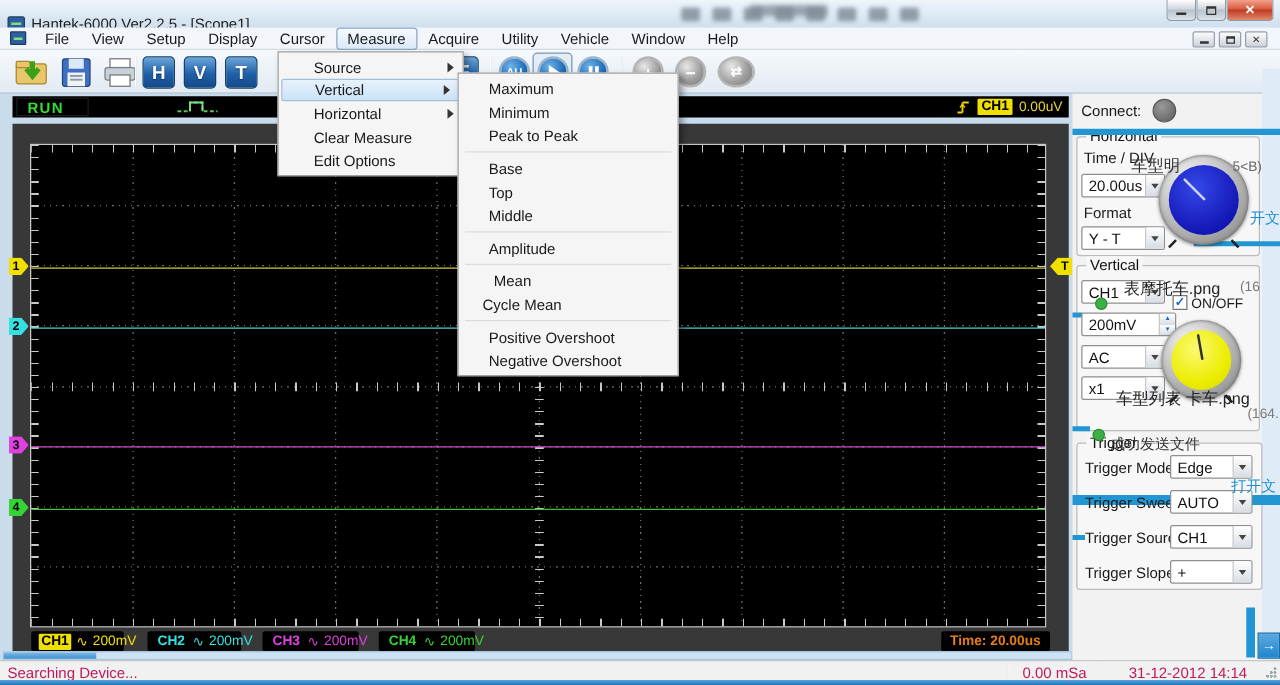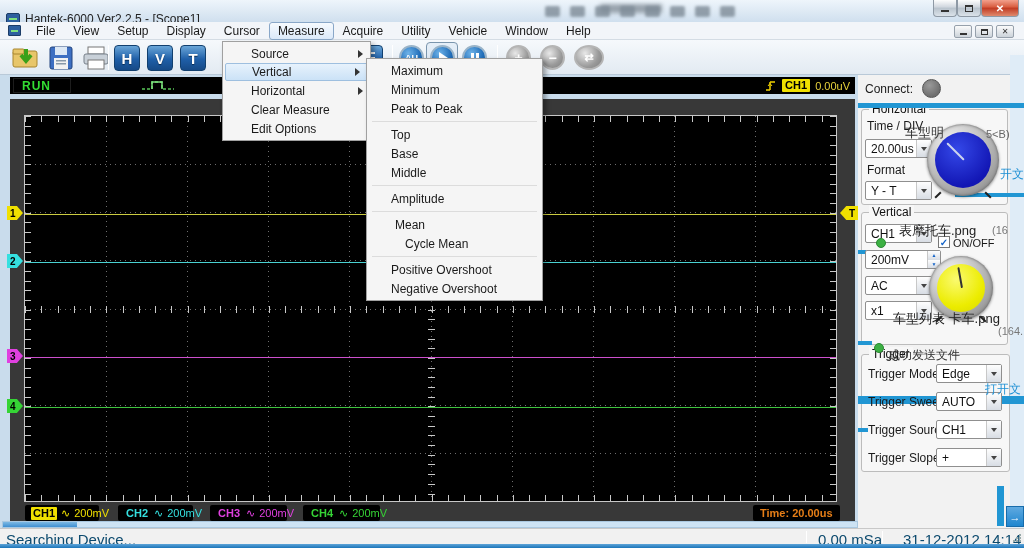--- a/index.html
+++ b/index.html
@@ -85,21 +85,21 @@
   .knob-inner.blue{background:radial-gradient(circle at 40% 32%,#3448e8,#1216b4 72%)}
   .knob-inner.yellow{background:radial-gradient(circle at 40% 32%,#fafa70,#ecec00 62%,#d6d600)}
   .knob-line{position:absolute;left:50%;top:50%;width:2px;height:24px;transform-origin:top center;border-radius:1px}
   .knob-tick{position:absolute;width:2px;height:8px;background:#222;bottom:-3px}
   .stripe{position:absolute;background:#2196d3;z-index:3}
   .frag{position:absolute;white-space:nowrap;z-index:6}
   .gdot{position:absolute;width:10px;height:10px;border-radius:50%;background:#3cb043;border:1px solid #2a8a32;z-index:6}
   .blue-arrowbox{position:absolute;left:1006px;top:506px;width:18px;height:21px;background:linear-gradient(#5fa9e0,#1f86cf);border:1px solid #176cab;color:#fff;font-size:11px;display:flex;align-items:center;justify-content:center;z-index:6}
 
   
-  .statusbar{position:absolute;left:0;top:528px;width:1024px;height:16px;background:#f1f1f1;border-top:1px solid #c8c8c8;font-size:15px;color:#0c4a6e}
+  .statusbar{position:absolute;left:0;top:528px;width:1024px;height:16px;background:#f1f1f1;border-top:1px solid #c8c8c8;font-size:12px;color:#be185d}
   .sb-sep{position:absolute;top:2px;width:1px;height:12px;background:#c5c5c5;border-right:1px solid #fff}
   .grip{position:absolute;right:2px;top:4px;width:10px;height:10px;background:
     radial-gradient(circle at 8px 2px,#9aa 1px,transparent 1.4px),
     radial-gradient(circle at 5px 5px,#9aa 1px,transparent 1.4px),
     radial-gradient(circle at 8px 5px,#9aa 1px,transparent 1.4px),
     radial-gradient(circle at 2px 8px,#9aa 1px,transparent 1.4px),
     radial-gradient(circle at 5px 8px,#9aa 1px,transparent 1.4px),
     radial-gradient(circle at 8px 8px,#9aa 1px,transparent 1.4px)}
   .winbottom{position:absolute;left:0;top:544px;width:1024px;height:4px;background:linear-gradient(#5ea4d8,#1b75b9)}
 
@@ -478,37 +478,37 @@
         <span>Maximum</span>
       </div>
     <div class="mi" style="padding-left:24px">
         <span>Minimum</span>
       </div>
     <div class="mi" style="padding-left:24px">
         <span>Peak to Peak</span>
       </div>
     <div class="msep"></div>
     <div class="mi" style="padding-left:24px">
+        <span>Base</span>
+      </div>
+    <div class="mi" style="padding-left:24px">
         <span>Top</span>
-      </div>
-    <div class="mi" style="padding-left:24px">
-        <span>Base</span>
       </div>
     <div class="mi" style="padding-left:24px">
         <span>Middle</span>
       </div>
     <div class="msep"></div>
     <div class="mi" style="padding-left:24px">
         <span>Amplitude</span>
       </div>
     <div class="msep"></div>
     <div class="mi" style="">
         <span>Mean</span>
       </div>
-    <div class="mi" style="padding-left:38px">
+    <div class="mi" style="padding-left:19px">
         <span>Cycle Mean</span>
       </div>
     <div class="msep"></div>
     <div class="mi" style="padding-left:24px">
         <span>Positive Overshoot</span>
       </div>
     <div class="mi" style="padding-left:24px">
         <span>Negative Overshoot</span>
       </div>
   </div>

